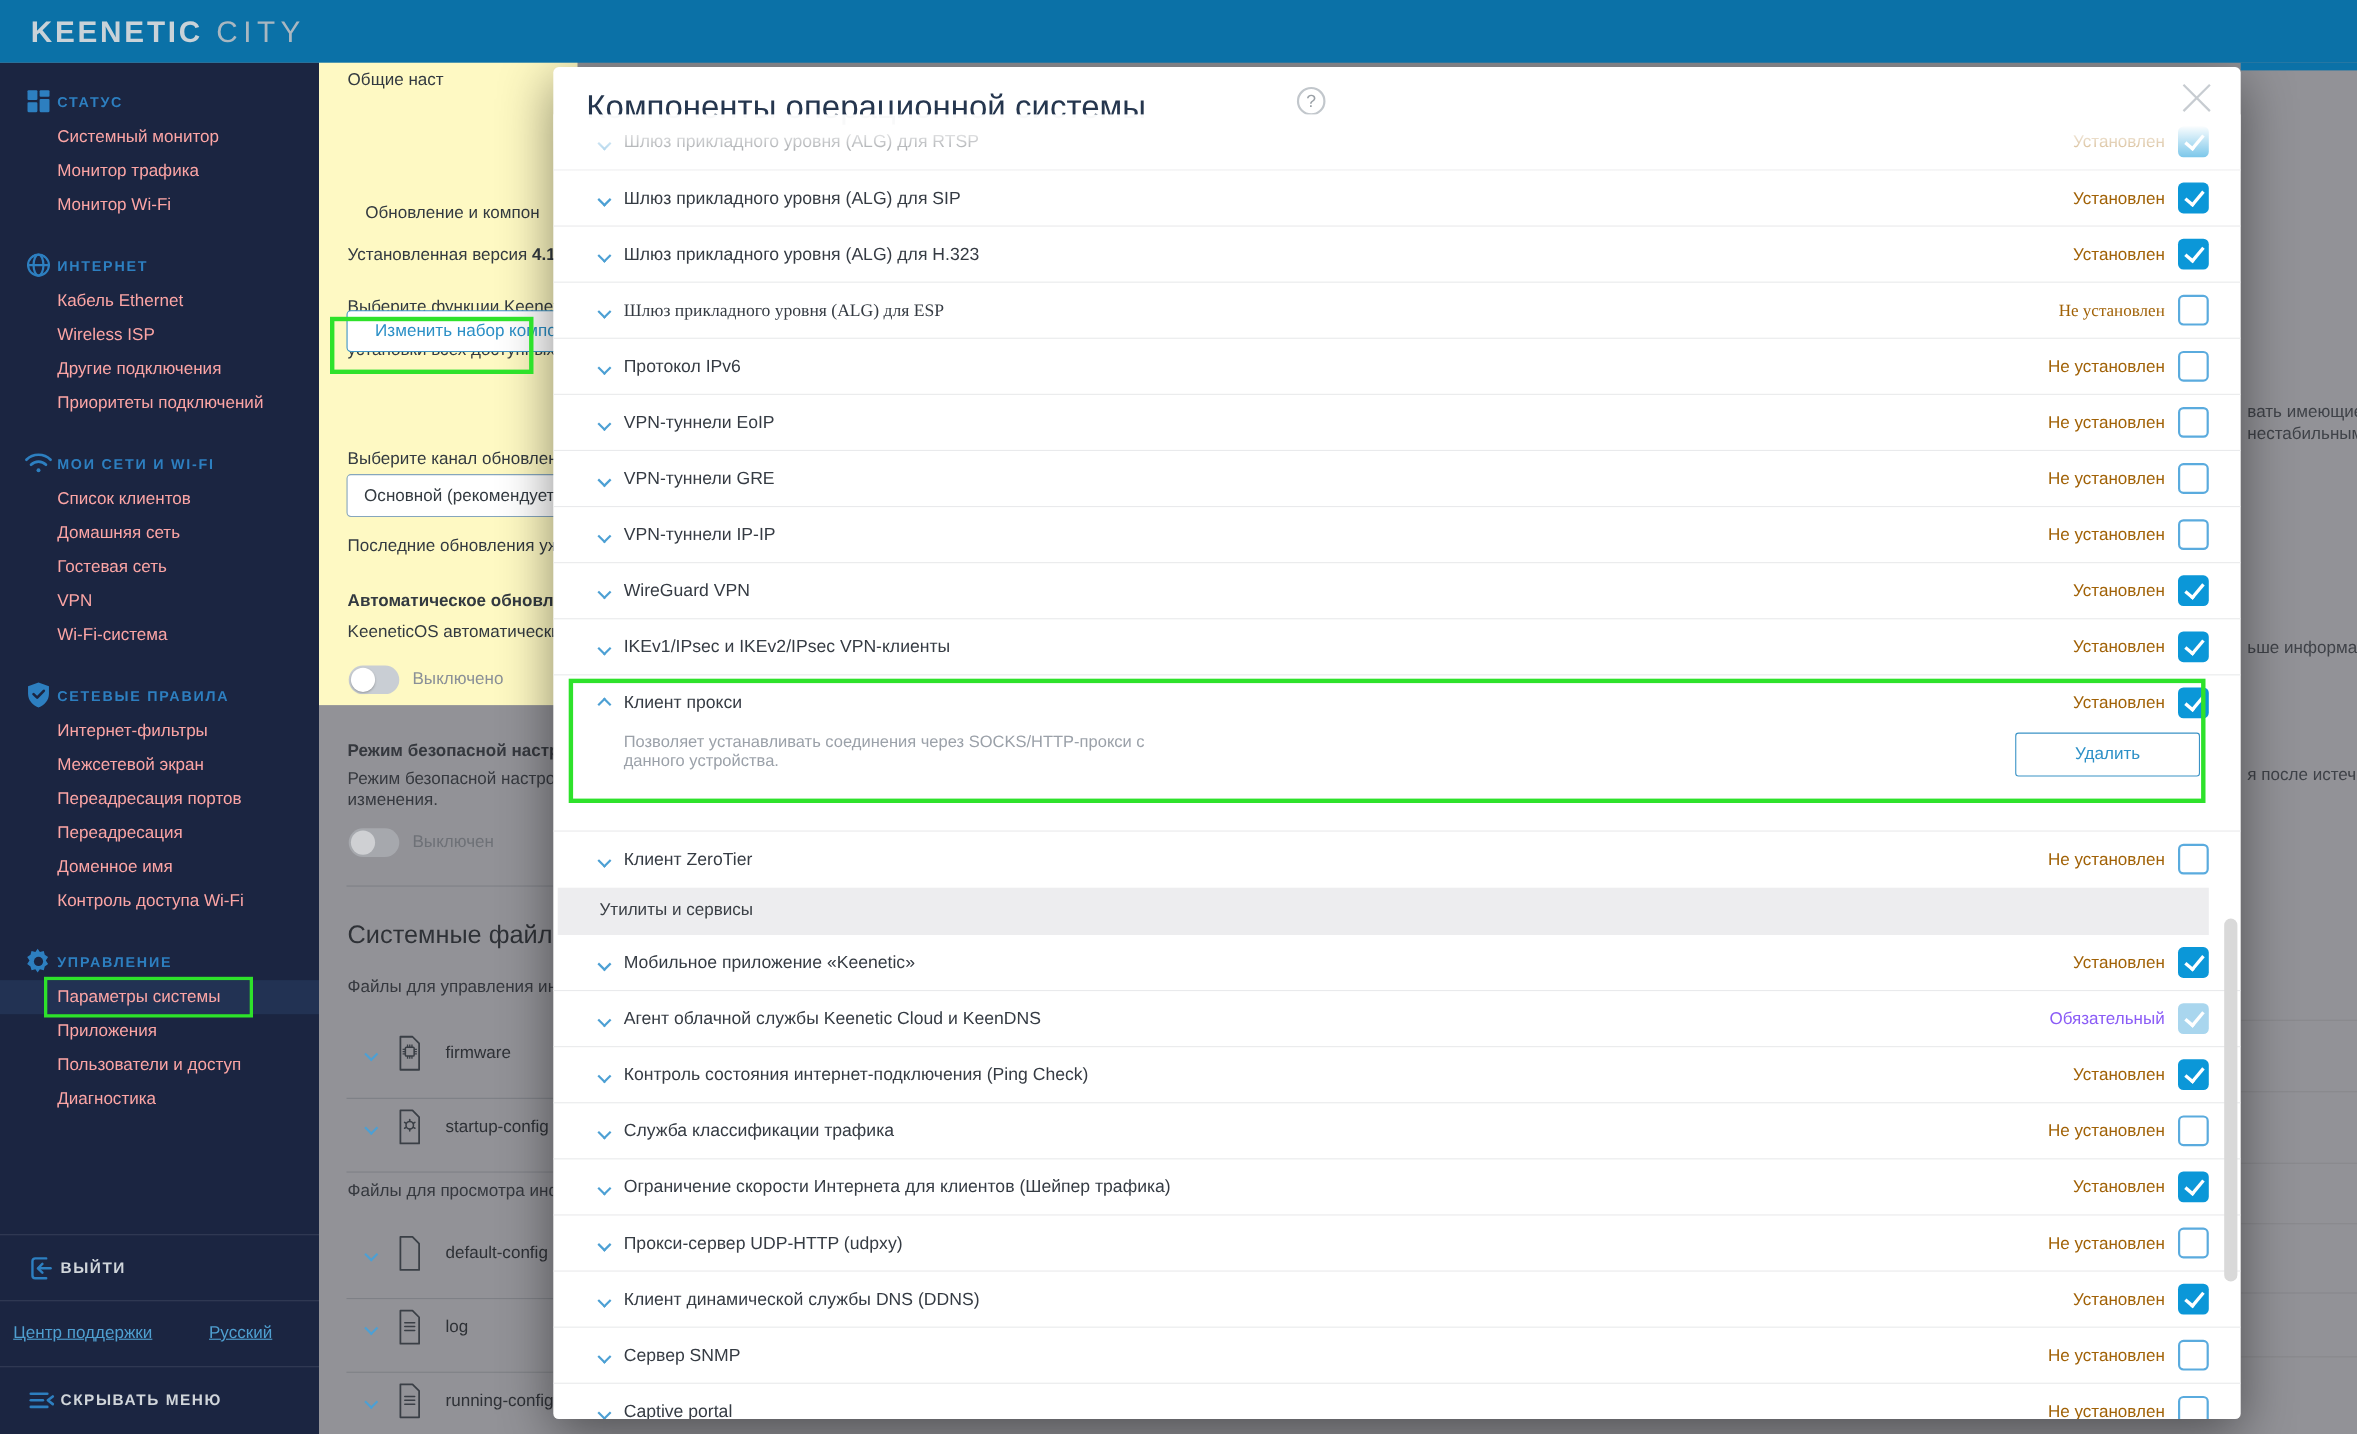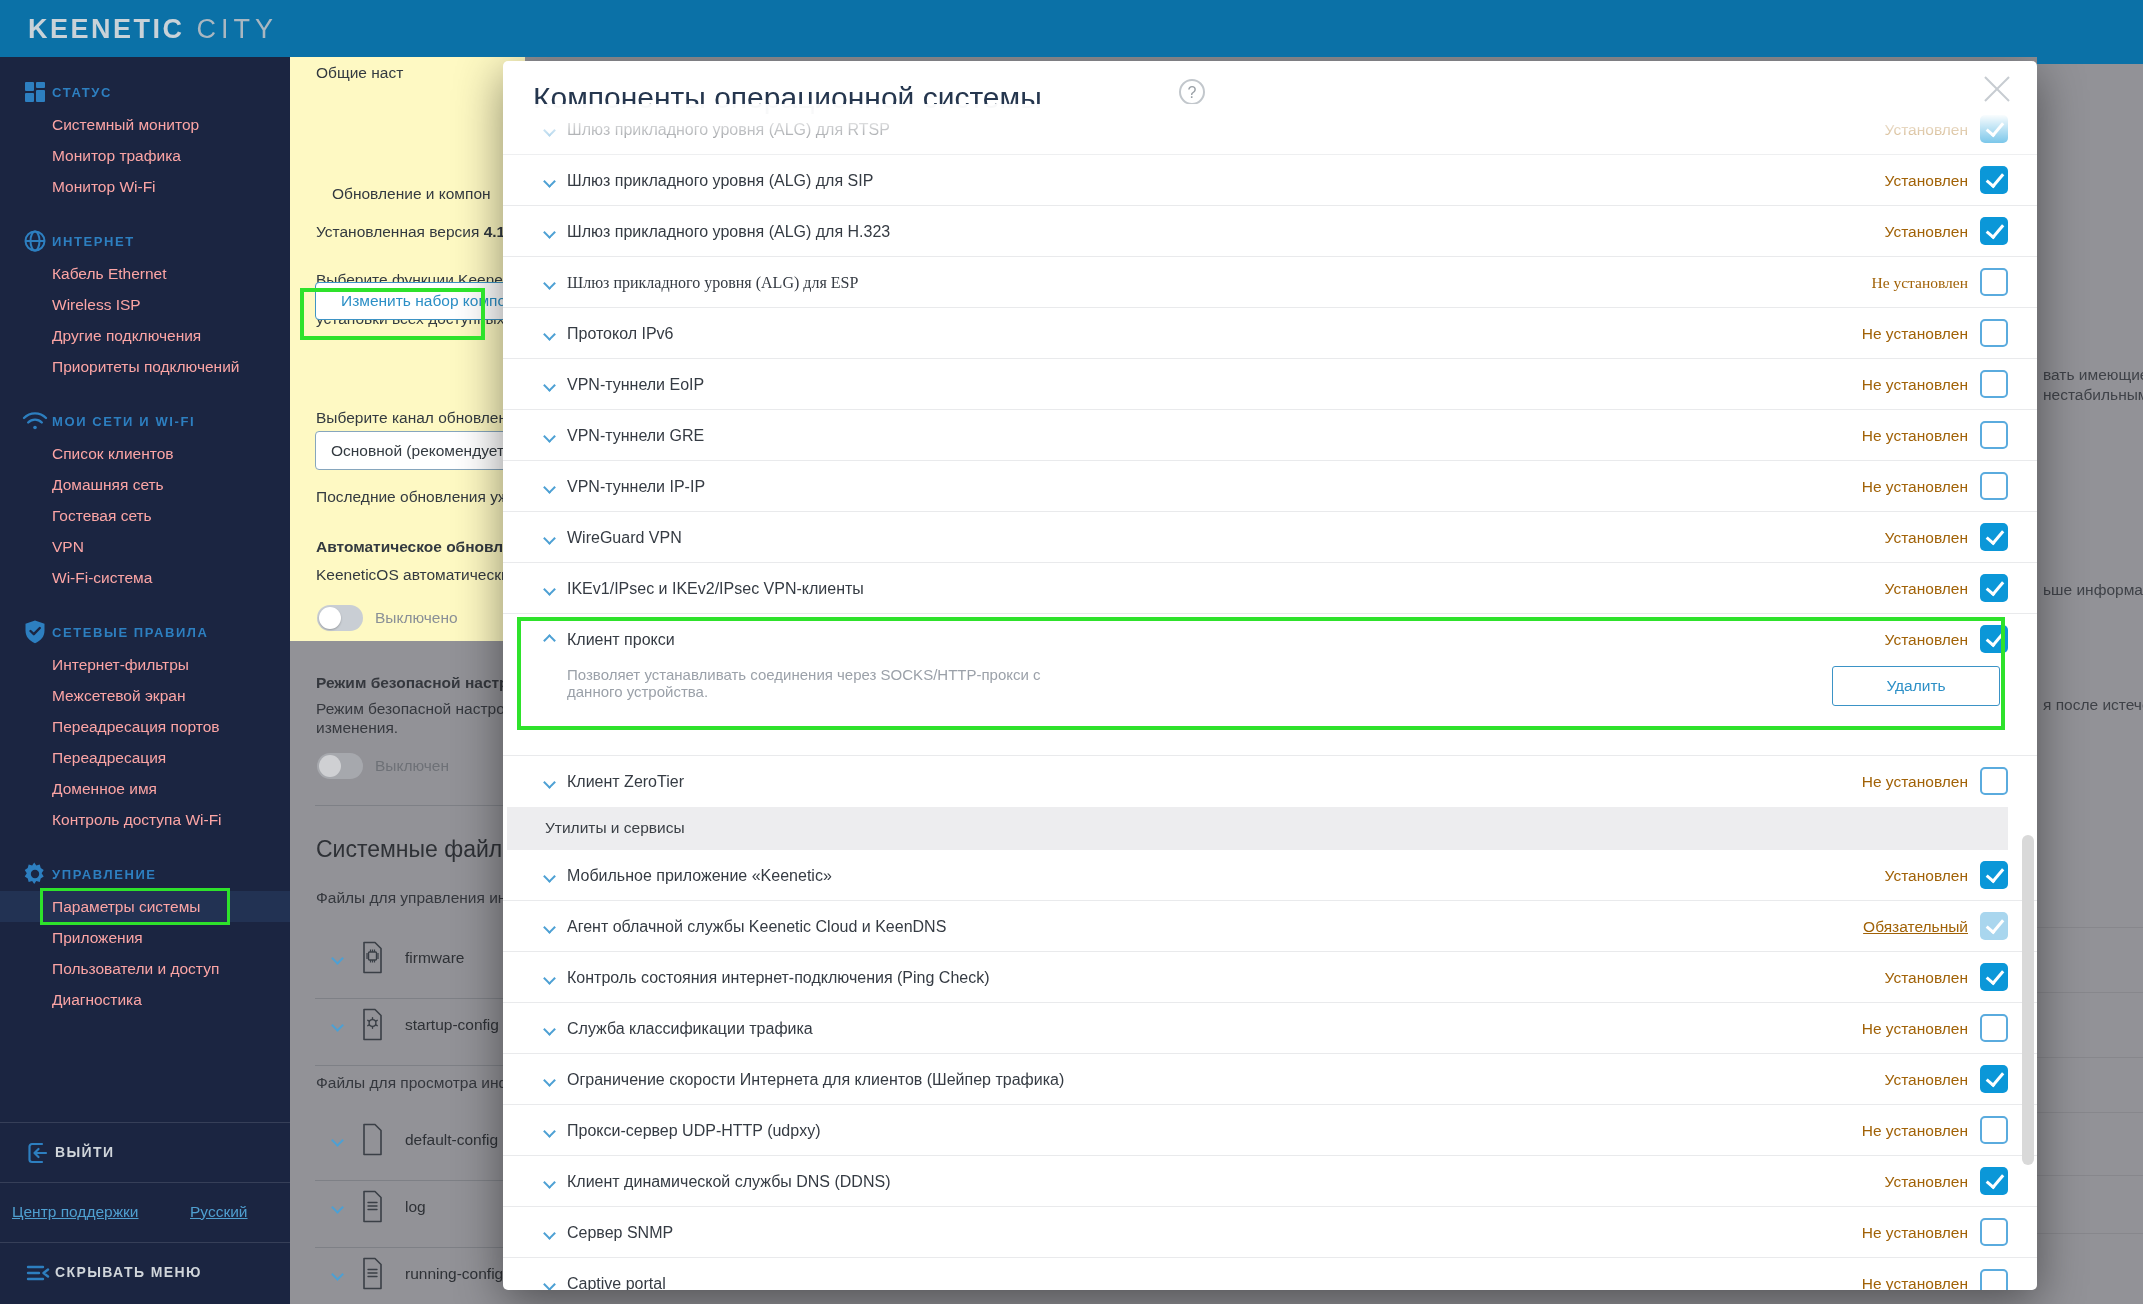--- a/index.html
+++ b/index.html
@@ -72,21 +72,21 @@
   .m-help { position:absolute; left:676px; top:18px; width:26px; height:26px; border:2px solid #c2c7cc; border-radius:50%; color:#9aa0a6; font-size:16px; text-align:center; line-height:23px; }
   .m-close { position:absolute; left:1478px; top:12px; width:32px; height:32px; cursor:pointer; }
   .m-close:before,.m-close:after { content:""; position:absolute; left:-1px; top:15px; width:34px; height:2px; background:#c7ccd1; }
   .m-close:before { transform:rotate(45deg);} .m-close:after { transform:rotate(-45deg);}
   .m-list { position:absolute; left:0; top:43px; width:1534px; }
   .m-row { position:absolute; left:0; width:1534px; }
   .m-row .rhead { position:absolute; left:0; top:0; width:1534px; height:51px; cursor:pointer; }
   .m-row .chev { position:absolute; left:42px; top:22px; }
   .m-row .rlabel { position:absolute; left:64px; top:0; height:51px; line-height:51px; font-size:16px; color:#353b43; white-space:nowrap; }
   .m-row .rstatus { position:absolute; right:69px; top:0; height:51px; line-height:51px; font-size:15.5px; color:#a16207; white-space:nowrap; }
-  .m-row .rstatus.req { color:#a16207;text-decoration:underline; }
+  .m-row .rstatus.req { color:#8b5cf6; }
   .m-row .divider { position:absolute; left:0; bottom:0; width:1534px; height:1px; background:#e9eaec; }
   .cb { position:absolute; right:29px; top:11px; width:28px; height:28px; border-radius:5px; }
   .cb.checked { background:#0b97d8; }
   .cb.required { background:#a9d6ee; }
   .cb.unchecked { background:#fff; border:2px solid #5aabde; }
   .cb.checked:after,.cb.required:after { content:""; position:absolute; left:10px; top:4px; width:7px; height:14px; border:solid #fff; border-width:0 3px 3px 0; transform:rotate(40deg); }
   .chev { display:inline-block; width:9px; height:9px; border-left:2px solid #4da0d4; border-bottom:2px solid #4da0d4; transform:rotate(-45deg); }
   .chev.up { transform:rotate(135deg); }
   .m-section { position:absolute; left:4px; width:1501px; background:#ededef; }
   .m-section span { position:absolute; left:38px; top:12px; font-size:15.5px; color:#3b4046; }

